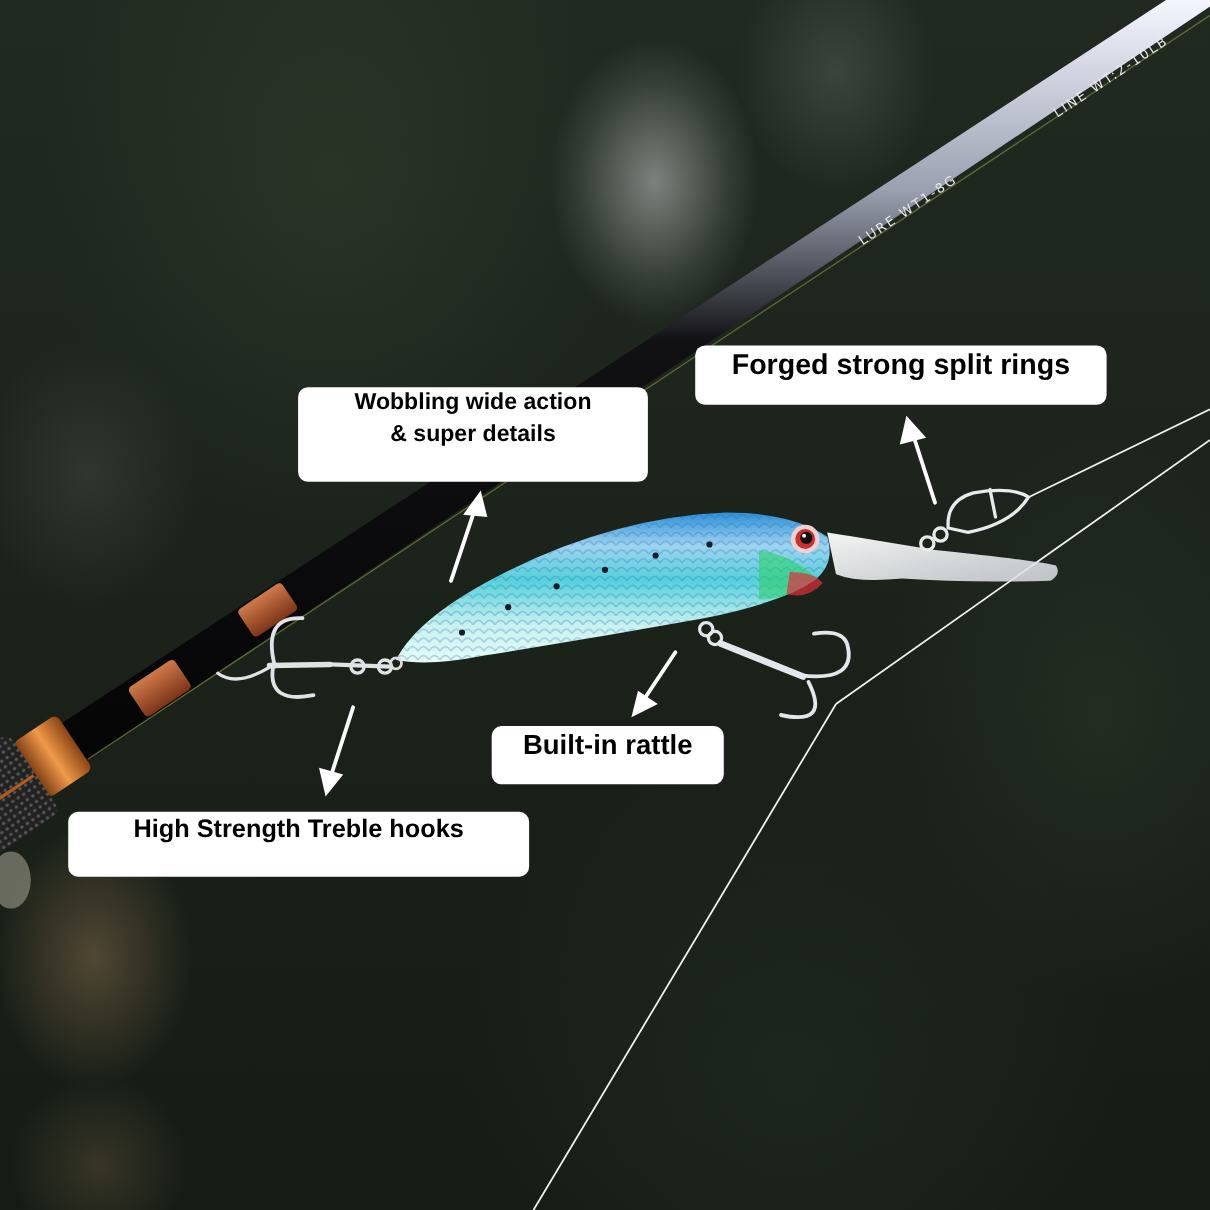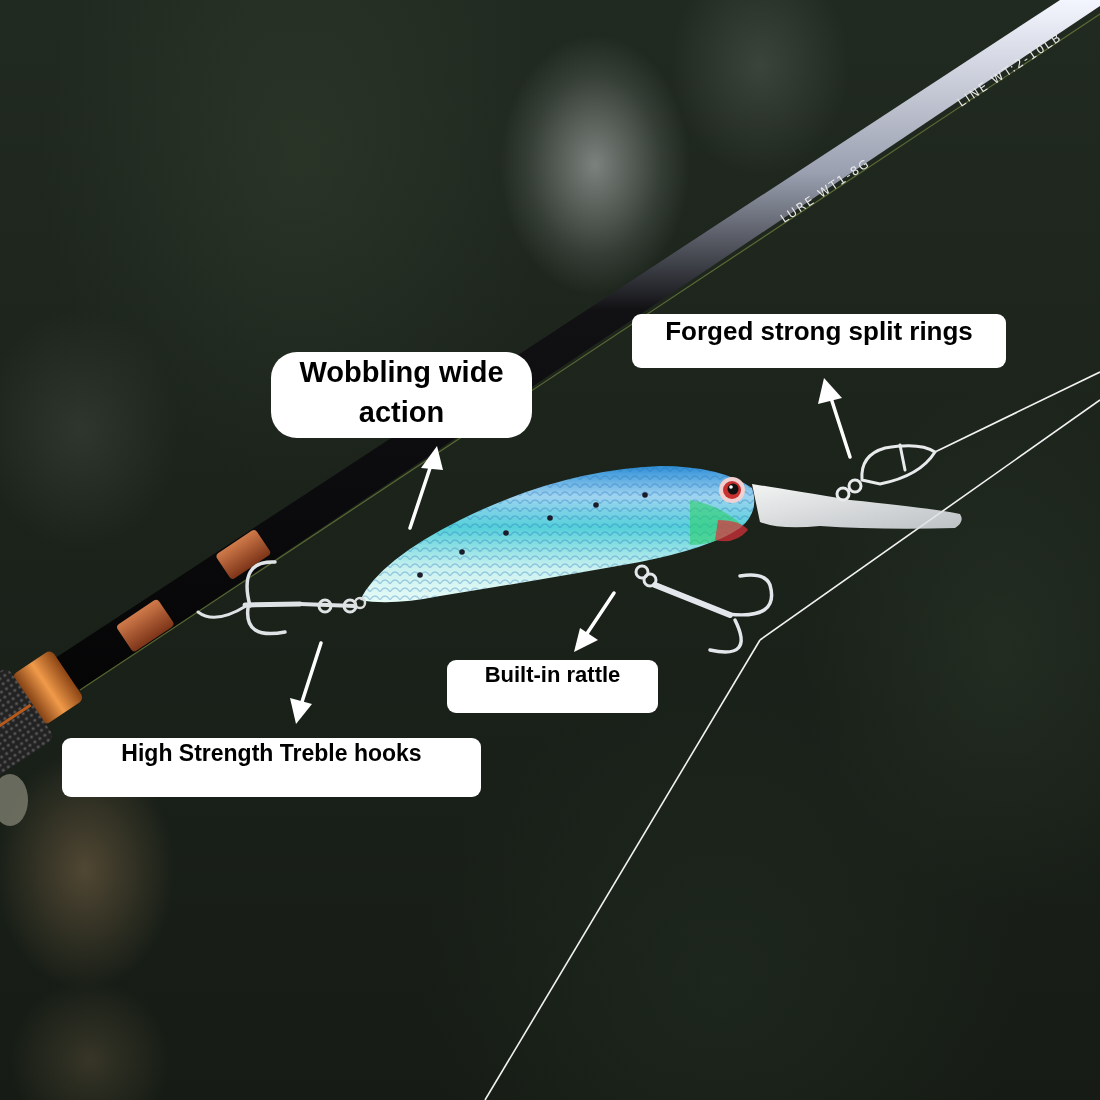--- a/index.html
+++ b/index.html
@@ -24,22 +24,22 @@
       border-radius: 9px;
       color: #000000;
       font-family: "Liberation Sans", sans-serif;
       font-weight: bold;
       text-align: center;
       box-sizing: border-box;
       display: flex; align-items: center; justify-content: flex-start; flex-direction: column;
       line-height: 1.38;
     }
     #callout-split-rings { left: 632px; top: 314px; width: 374px; height: 54px; font-size: 26px; }
-    #callout-wobbling { left: 271px; top: 352px; width: 261px; height: 86px; font-size: 29px; border-radius: 26px; }
-    #callout-rattle { left: 447px; top: 660px; width: 211px; height: 53px; font-size: 22px; }
+    #callout-wobbling { left: 271px; top: 352px; width: 318px; height: 86px; font-size: 21px; }
+    #callout-rattle { left: 447px; top: 660px; width: 211px; height: 53px; font-size: 25px; }
     #callout-treble { left: 62px; top: 738px; width: 419px; height: 59px; font-size: 23px; }
     .rod-text {
       position: absolute;
       font-family: "DejaVu Sans", sans-serif;
       color: #e8e8e8; font-size: 12px; letter-spacing: 2px;
       white-space: nowrap;
       transform-origin: left top;
     }
   </style>
 </head>
@@ -181,20 +181,21 @@
 
   <div class="rod-text" style="left:778px; top:214px; transform: rotate(-33.8deg);">LURE WT1-8G</div>
   <div class="rod-text" style="left:955px; top:98px; transform: rotate(-33.8deg);">LINE WT:2-10LB</div>
 
   <div class="callout" id="callout-split-rings">
     <span>Forged strong split rings</span>
   </div>
 
   <div class="callout" id="callout-wobbling">
     <span>Wobbling wide action</span>
+    <span>&amp; super details</span>
   </div>
 
   <div class="callout" id="callout-rattle">
     <span>Built-in rattle</span>
   </div>
 
   <div class="callout" id="callout-treble">
     <span>High Strength Treble hooks</span>
   </div>
 

